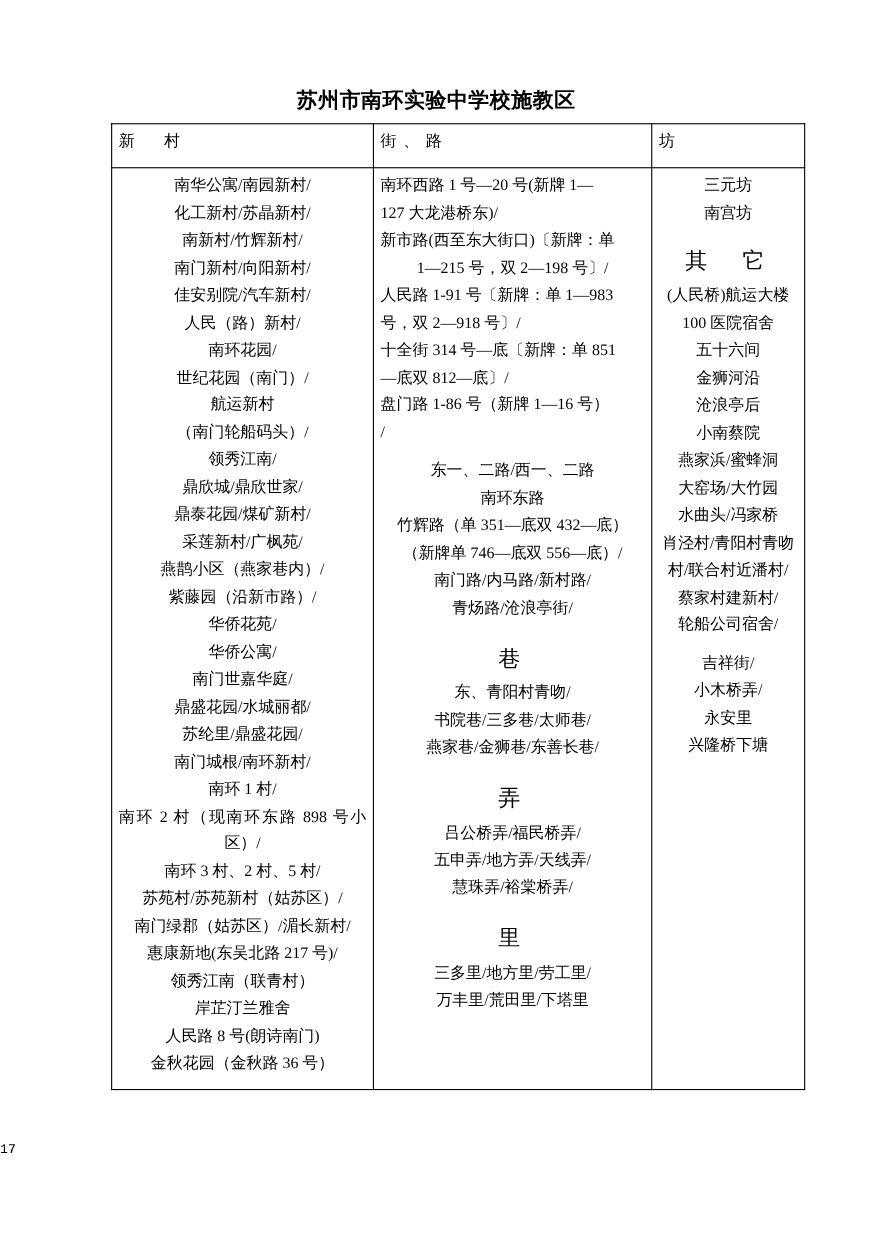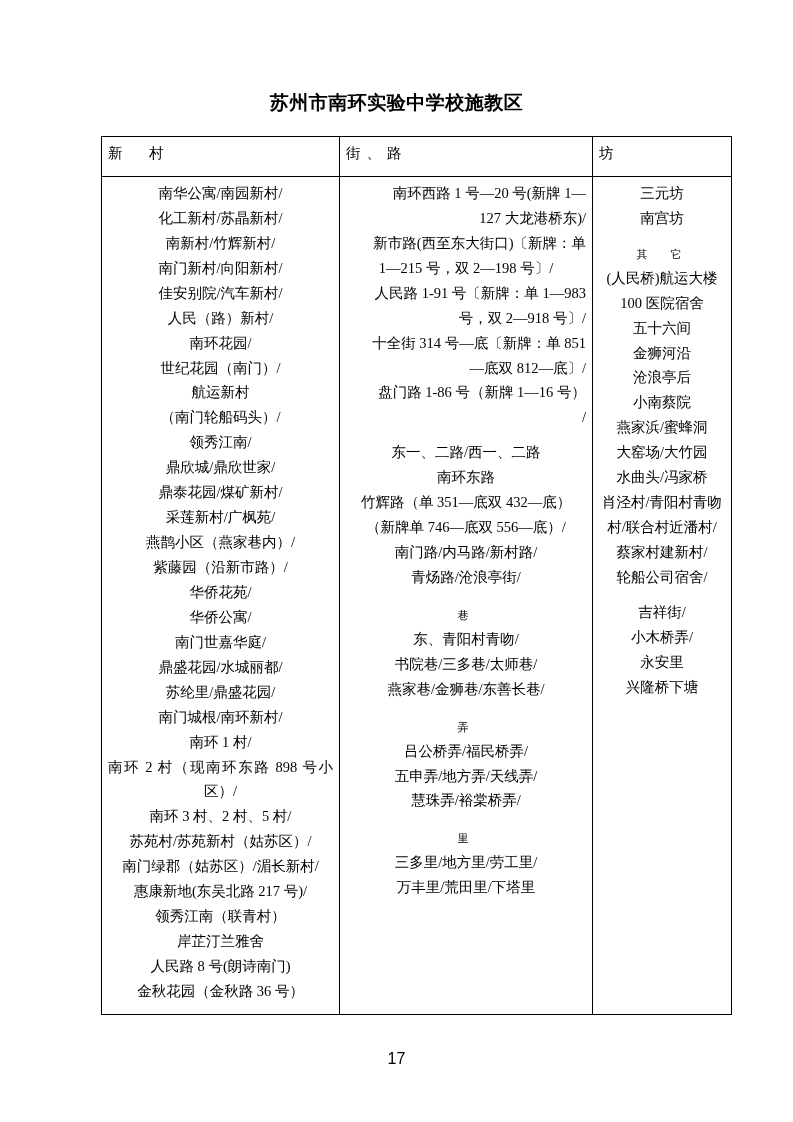--- a/index.html
+++ b/index.html
@@ -21,21 +21,21 @@
     box-sizing: border-box;
     padding: 0;
     position: relative;
   }
   .doc-title {
     text-align: center;
     font-family: "Liberation Sans", "DejaVu Sans", sans-serif;
     font-weight: bold;
     font-size: 19px;
     letter-spacing: 0.5px;
-    margin: 12px;
+    margin: 0;
     padding-top: 78px;
     padding-bottom: 8px;
   }
   .table-wrap {
     width: 591px;
     margin: 0 auto;
   }
   table.district-table {
     width: 591px;
     border-collapse: collapse;
@@ -60,41 +60,41 @@
   }
   .col-head.tight { letter-spacing: 1px; }
   .cell-line {
     text-align: center;
   }
   .cell-line.just {
     text-align: justify;
     text-align-last: justify;
   }
   .cell-line.left {
-    text-align: right;
+    text-align: left;
   }
   .sub-head {
     text-align: center;
     letter-spacing: 6px;
-    font-size: 11px;
+    font-size: 20px;
     margin-top: 16px;
     margin-bottom: 2px;
   }
   .sub-head.first {
     margin-top: 14px;
   }
   .spacer-s { height: 10px; }
   .page-number {
     position: absolute;
     left: 0;
     right: 0;
     top: 1038px;
-    text-align: center;
-    font-size: 16px;
-    font-family: Liberation Sans, sans-serif;
+    text-align: left;
+    font-size: 12px;
+    font-family: Liberation Mono, monospace;
   }
 </style>
 </head>
 <body>
 
 <div class="page">
 
   <div class="doc-title">苏州市南环实验中学校施教区</div>
 
   <div class="table-wrap">

